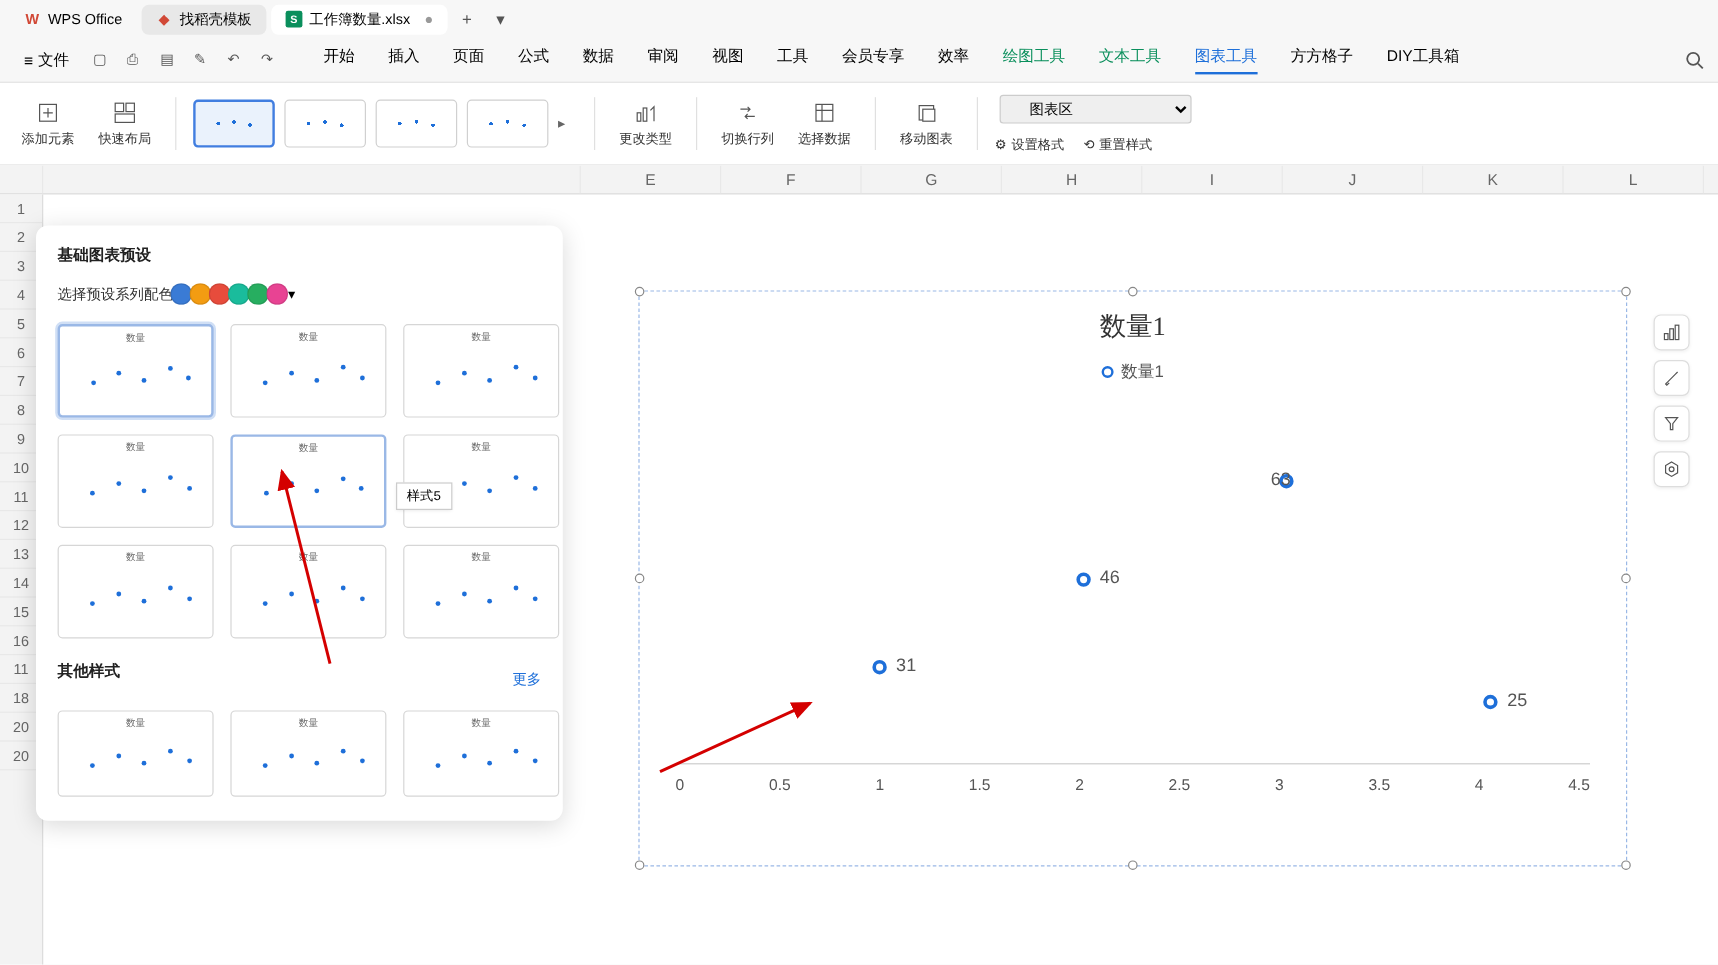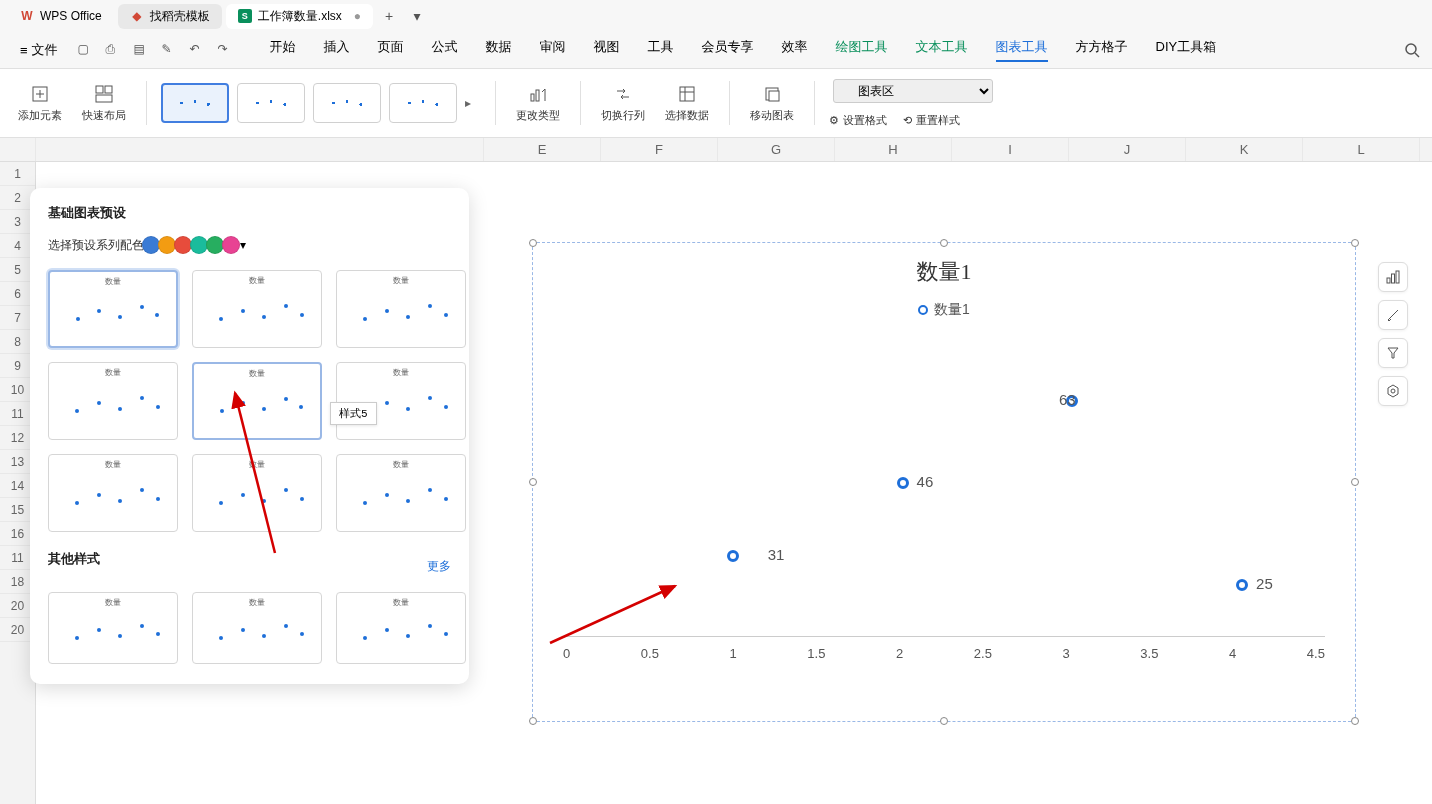--- a/index.html
+++ b/index.html
@@ -295,21 +295,21 @@
             <span>1</span>
             <span>1.5</span>
             <span>2</span>
             <span>2.5</span>
             <span>3</span>
             <span>3.5</span>
             <span>4</span>
             <span>4.5</span>
           </div>
       <div class="pt" style="left: 163.778px; top: 196.759px;"></div>
-          <div class="pt-label" style="left: 183.778px; top: 192.759px; margin-left: 21px;">31</div>
+          <div class="pt-label" style="left: 183.778px; top: 192.759px;">31</div>
           <div class="pt" style="left: 333.556px; top: 124.345px;"></div>
           <div class="pt-label" style="left: 353.556px; top: 120.345px;">46</div>
           <div class="pt" style="left: 503.333px; top: 42.2759px;"></div>
           <div class="pt-label" style="left: 496px; top: 38.2759px;">63</div>
           <div class="pt" style="left: 673.111px; top: 225.724px;"></div>
           <div class="pt-label" style="left: 693.111px; top: 221.724px;">25</div>
         </div>
     </div>
 
     <div class="dropdown">

